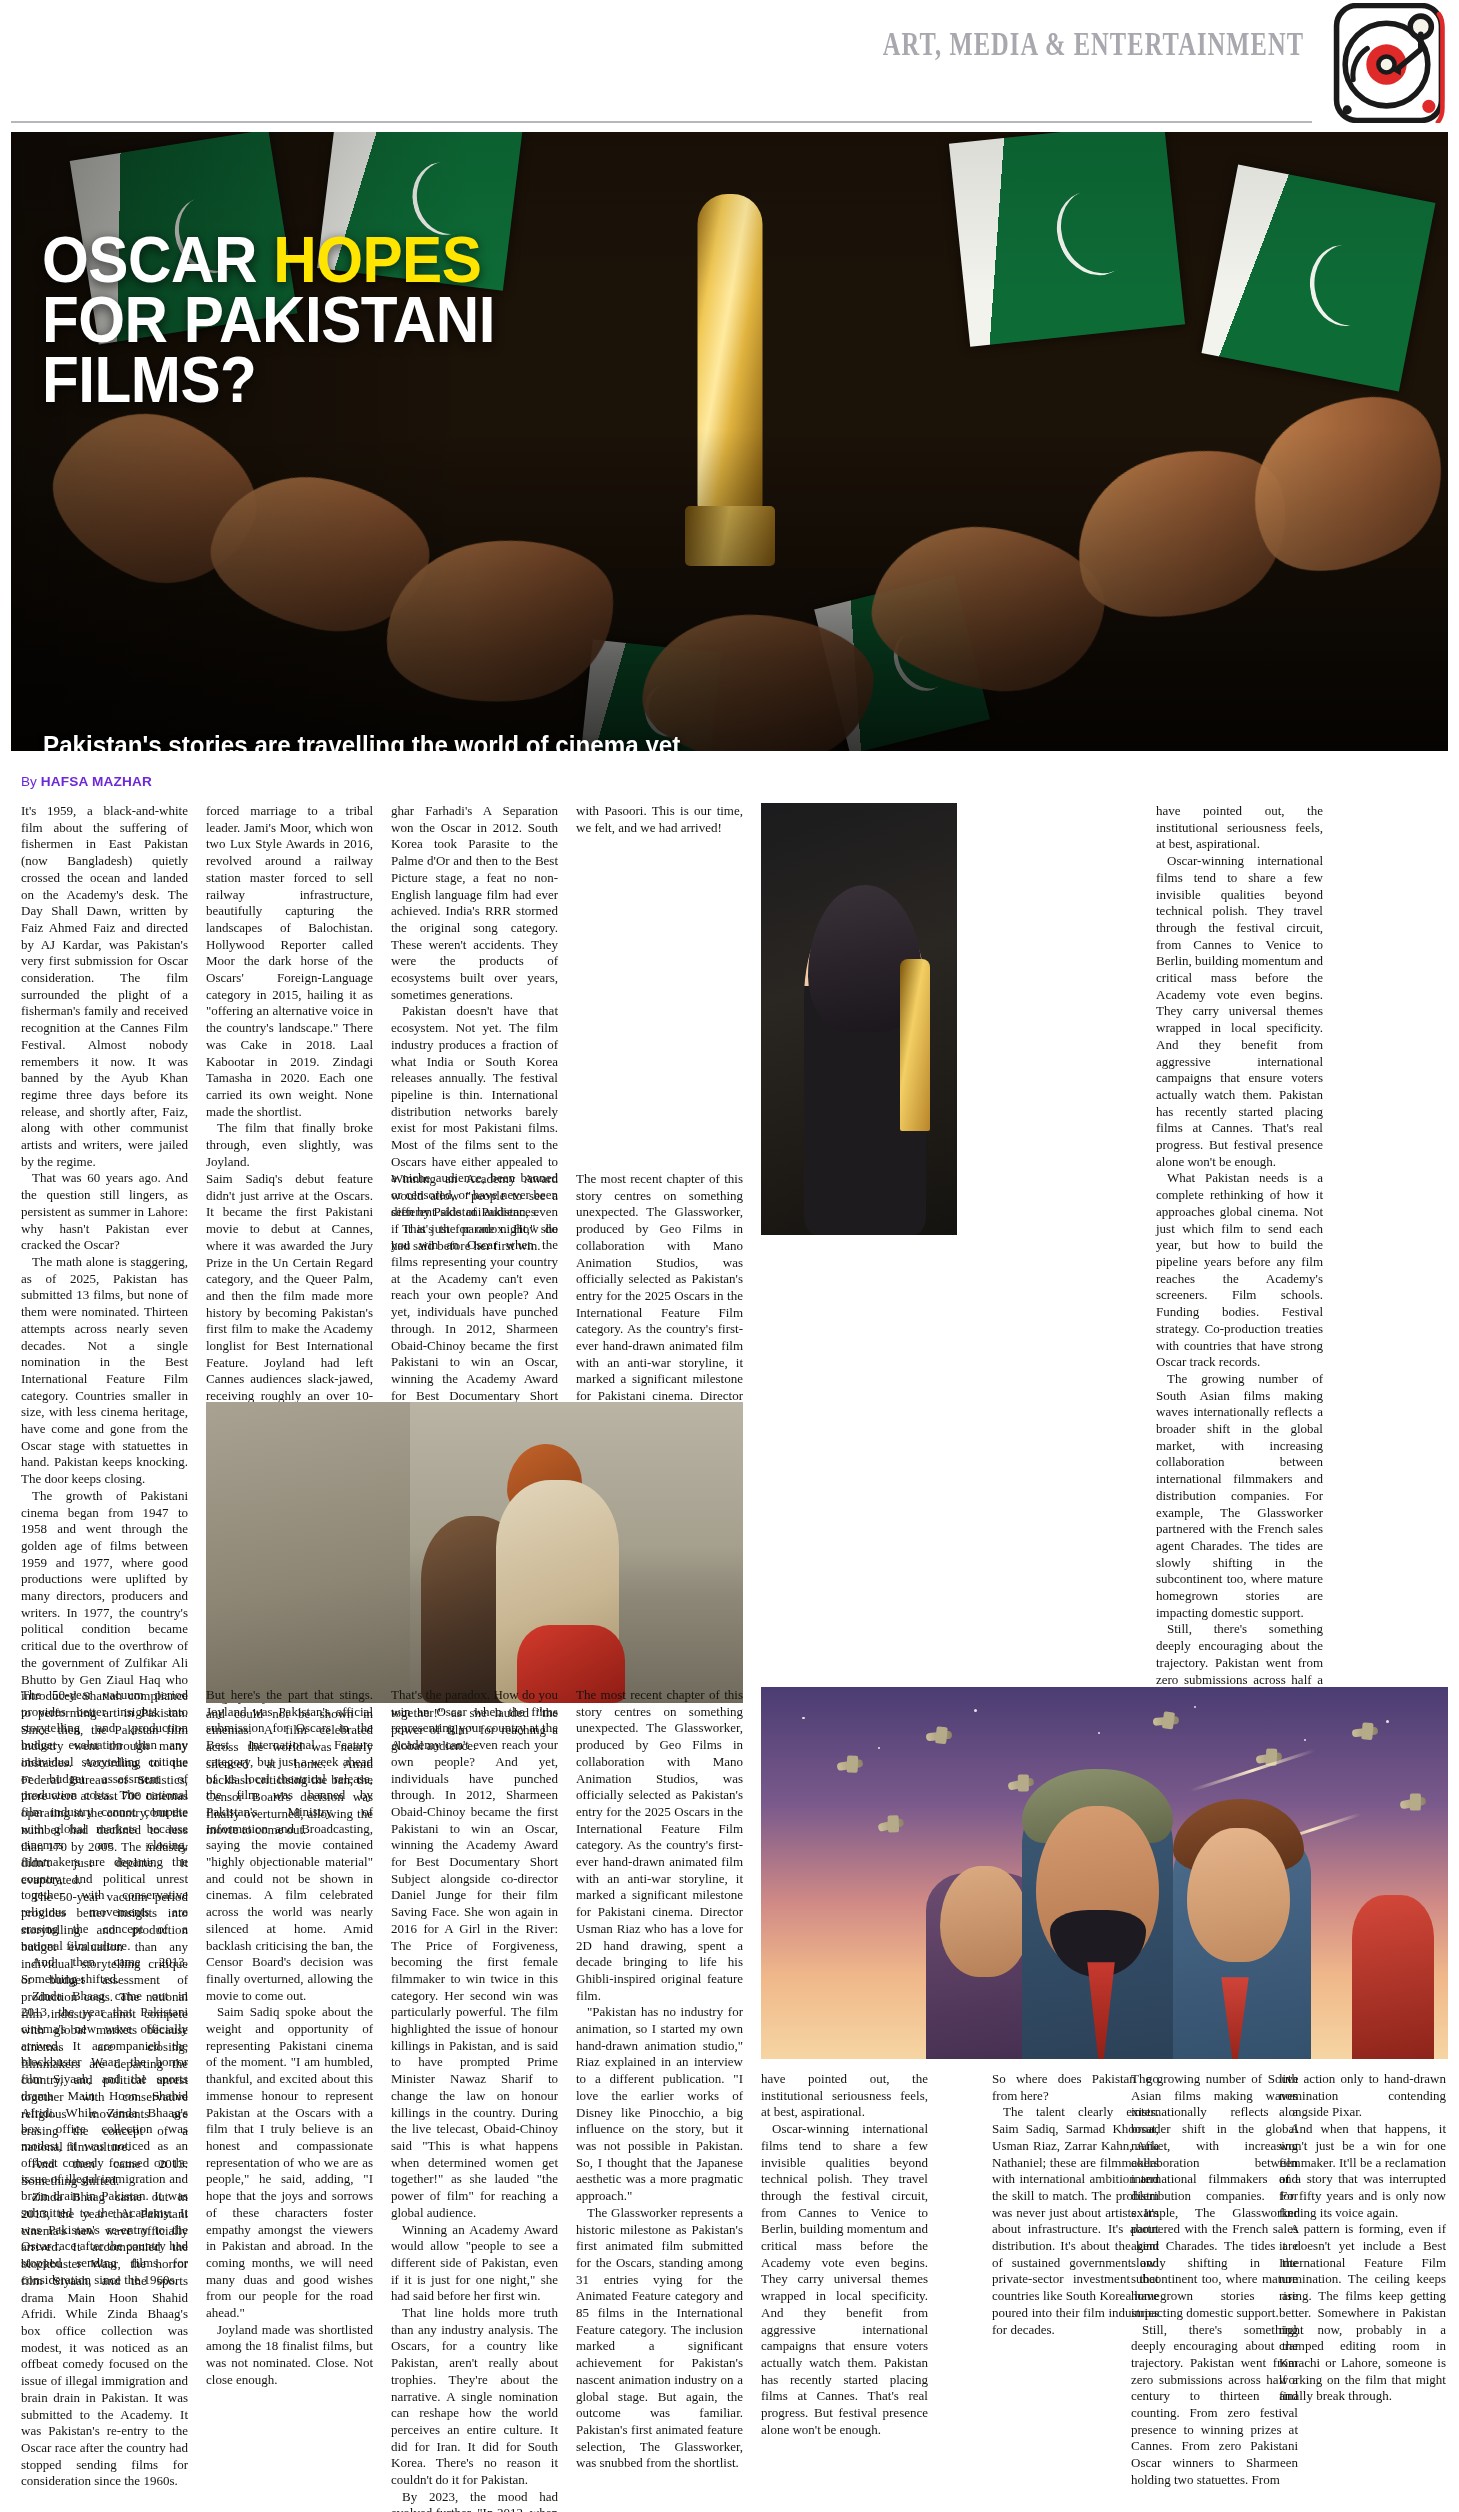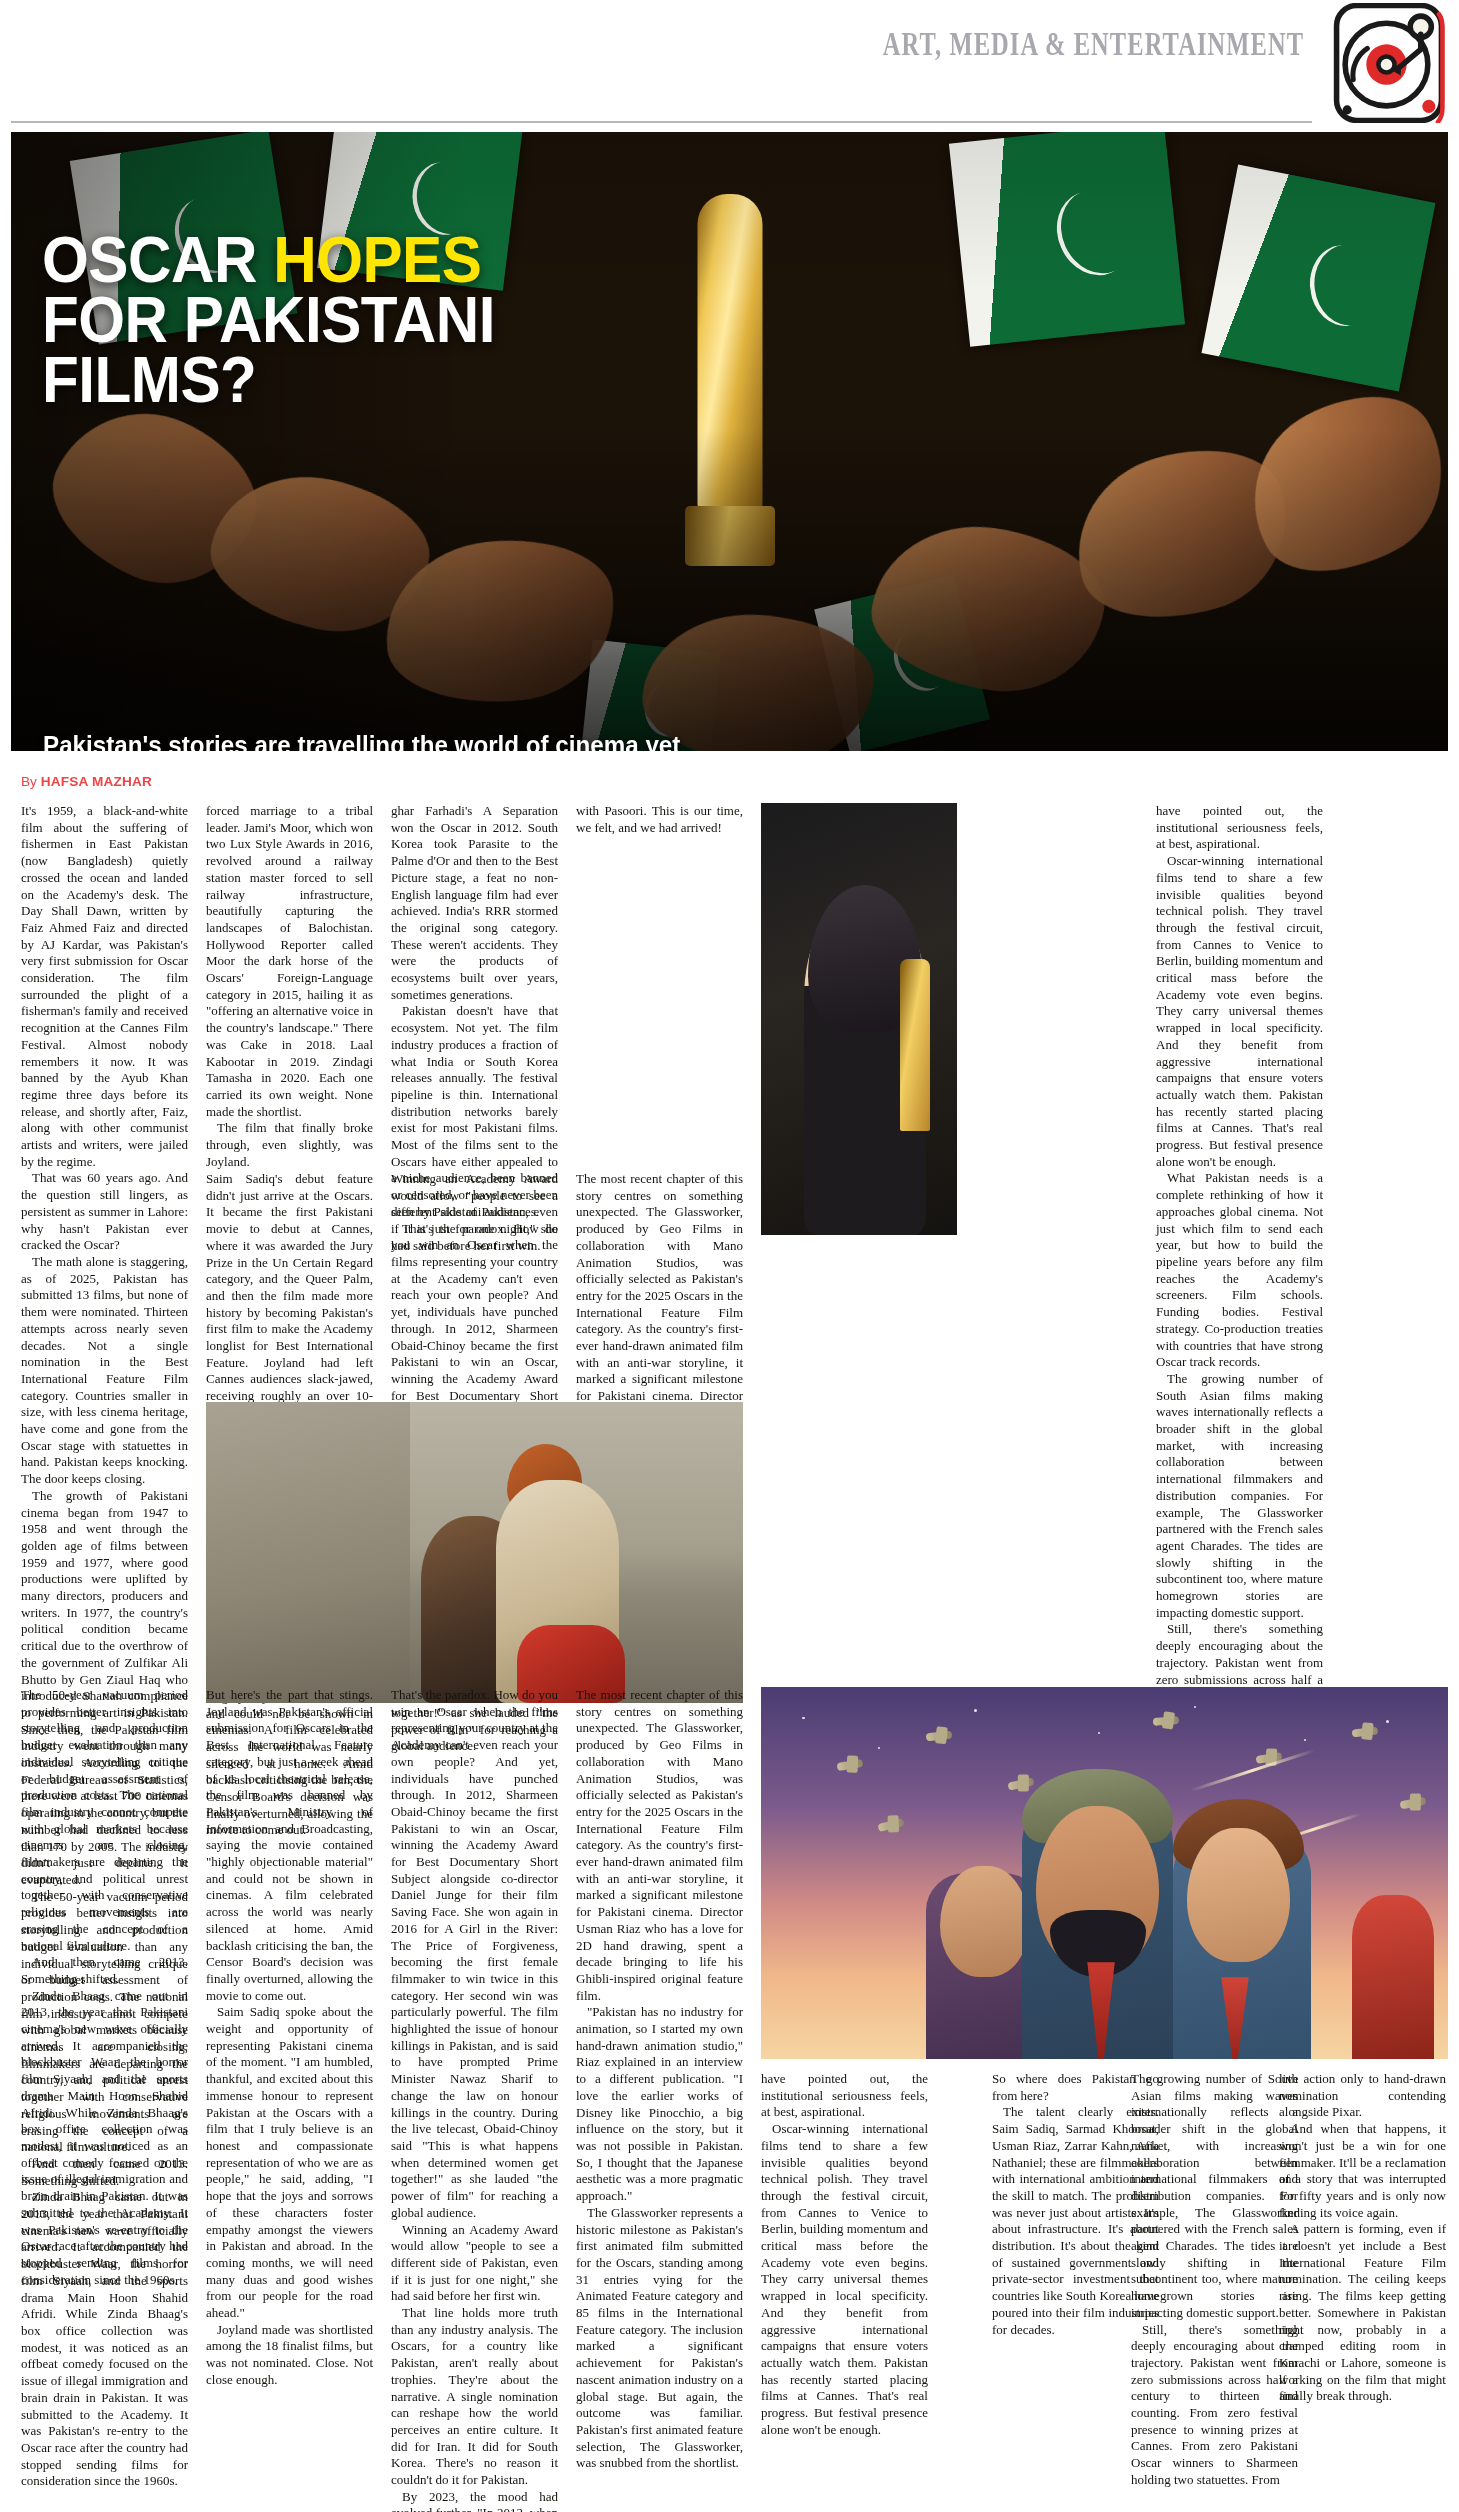--- a/index.html
+++ b/index.html
@@ -141,21 +141,21 @@
     transform-origin: left top;
     text-shadow: 0 1.5px 7px rgba(0,0,0,.8);
   }
 
   
   .byline {
     position: absolute;
     left: 21px; top: 774px;
     font-family: "Liberation Sans", sans-serif;
     font-size: 13.6px;
-    color: #ef4444;
+    color: #6d28d9;
   }
   .byline .by-label { font-weight: 400; }
   .byline .by-name { font-weight: 700; letter-spacing: 0.2px; }
 
   
   .col {
     position: absolute;
     font-family: "Liberation Serif", serif;
     font-size: 13px;
     line-height: 1.285;

